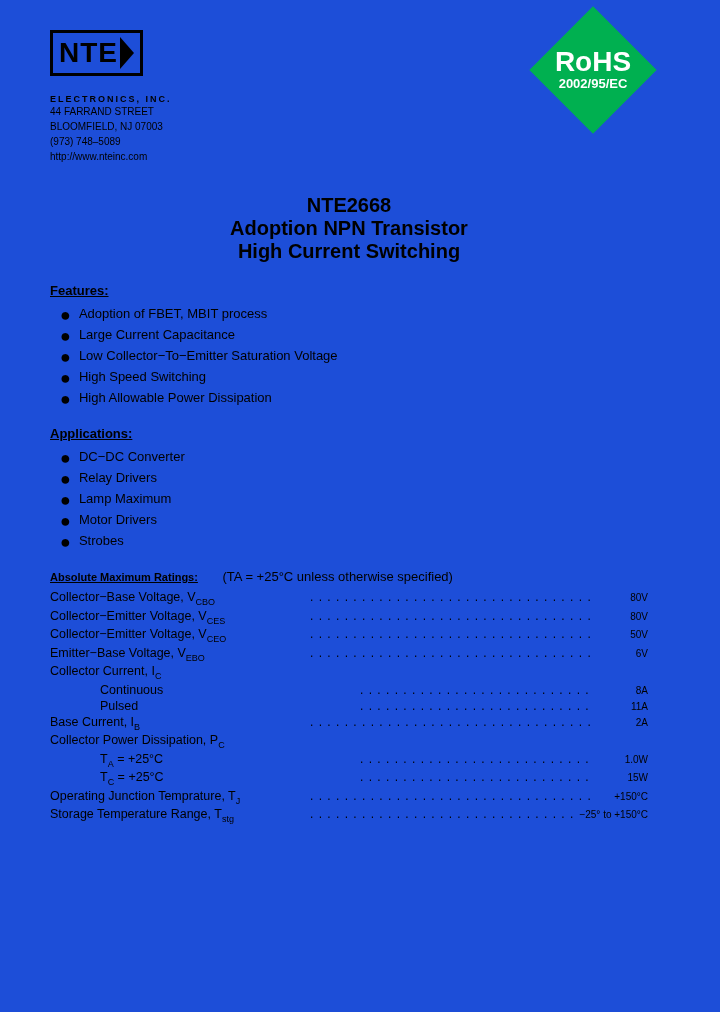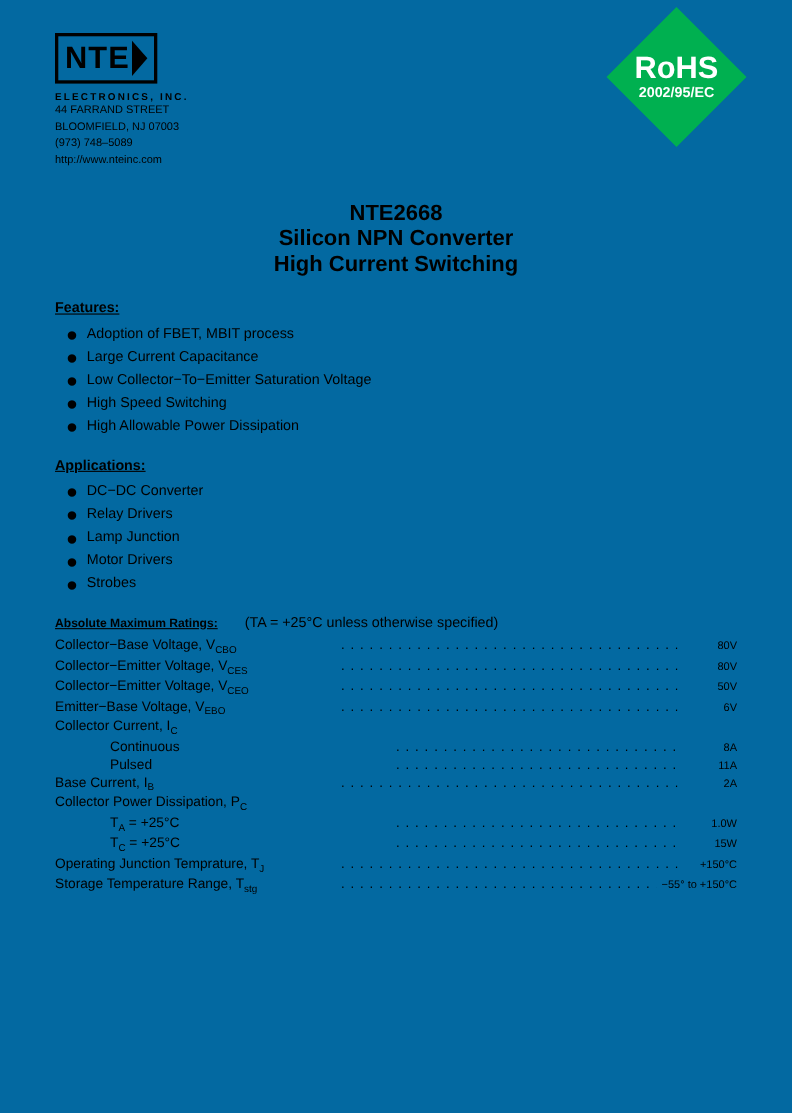--- a/index.html
+++ b/index.html
@@ -5,24 +5,24 @@
     * { margin: 0; padding: 0; box-sizing: border-box; }
     body {
       background: #f5eef8;
       font-family: Arial, Helvetica, sans-serif;
       font-size: 13px;
       color: #000;
       width: 720px;
       min-height: 1012px;
     }
     .page {
-      background: #0369a1;
+      background: #1d4ed8;
       width: 720px;
       min-height: 1012px;
-      padding: 30px 50px 30px 50px;
+      padding: 30px 72px 30px 50px;
       position: relative;
     }
     .header {
       display: flex;
       justify-content: space-between;
       align-items: flex-start;
       margin-bottom: 20px;
     }
     .logo-section {
       display: flex;
@@ -51,21 +51,21 @@
       height: 0;
       border-top: 16px solid transparent;
       border-bottom: 16px solid transparent;
       border-left: 14px solid #000;
       margin-left: 2px;
     }
     .company-name {
       font-size: 9px;
       font-weight: bold;
       letter-spacing: 2px;
-      margin-top: 3px;
+      margin-top: 14px;
     }
     .company-address {
       font-size: 10px;
       line-height: 1.5;
       color: #000;
     }
     
     .rohs-container {
       position: relative;
       width: 110px;
@@ -204,21 +204,21 @@
       <div class="rohs-diamond"></div>
       <div class="rohs-text">
         <div class="rohs-main">RoHS</div>
         <div class="rohs-sub">2002/95/EC</div>
       </div>
     </div>
   </div>
 
   <div class="title-section">
     <h1>NTE2668</h1>
-    <h1>Silicon NPN Converter</h1>
+    <h1>Adoption NPN Transistor</h1>
     <h1>High Current Switching</h1>
   </div>
 
   <div class="section">
     <div class="section-title">Features:</div>
     <ul class="bullet-list">
       <li>
           <span class="bullet-dot">●</span>
           <span>Adoption of FBET, MBIT process</span>
         </li>
@@ -247,21 +247,21 @@
       <li>
           <span class="bullet-dot">●</span>
           <span>DC−DC Converter</span>
         </li>
       <li>
           <span class="bullet-dot">●</span>
           <span>Relay Drivers</span>
         </li>
       <li>
           <span class="bullet-dot">●</span>
-          <span>Lamp Junction</span>
+          <span>Lamp Maximum</span>
         </li>
       <li>
           <span class="bullet-dot">●</span>
           <span>Motor Drivers</span>
         </li>
       <li>
           <span class="bullet-dot">●</span>
           <span>Strobes</span>
         </li>
     </ul>
@@ -341,18 +341,18 @@
 
     <div class="rating-row">
       <span class="rating-label">Operating Junction Temprature, T<sub>J</sub></span>
       <span class="rating-dots">. . . . . . . . . . . . . . . . . . . . . . . . . . . . . . . . . . . . . . . . . . . . . . . . . . . . . . . .</span>
       <span class="rating-value">+150°C</span>
     </div>
 
     <div class="rating-row">
       <span class="rating-label">Storage Temperature Range, T<sub>stg</sub></span>
       <span class="rating-dots">. . . . . . . . . . . . . . . . . . . . . . . . . . . . . . . . . . . . . . . . . . . . . . . .</span>
-      <span class="rating-value">−55° to +150°C</span>
+      <span class="rating-value">−25° to +150°C</span>
     </div>
 
   </div>
 
 </div>
 
 </body></html>

